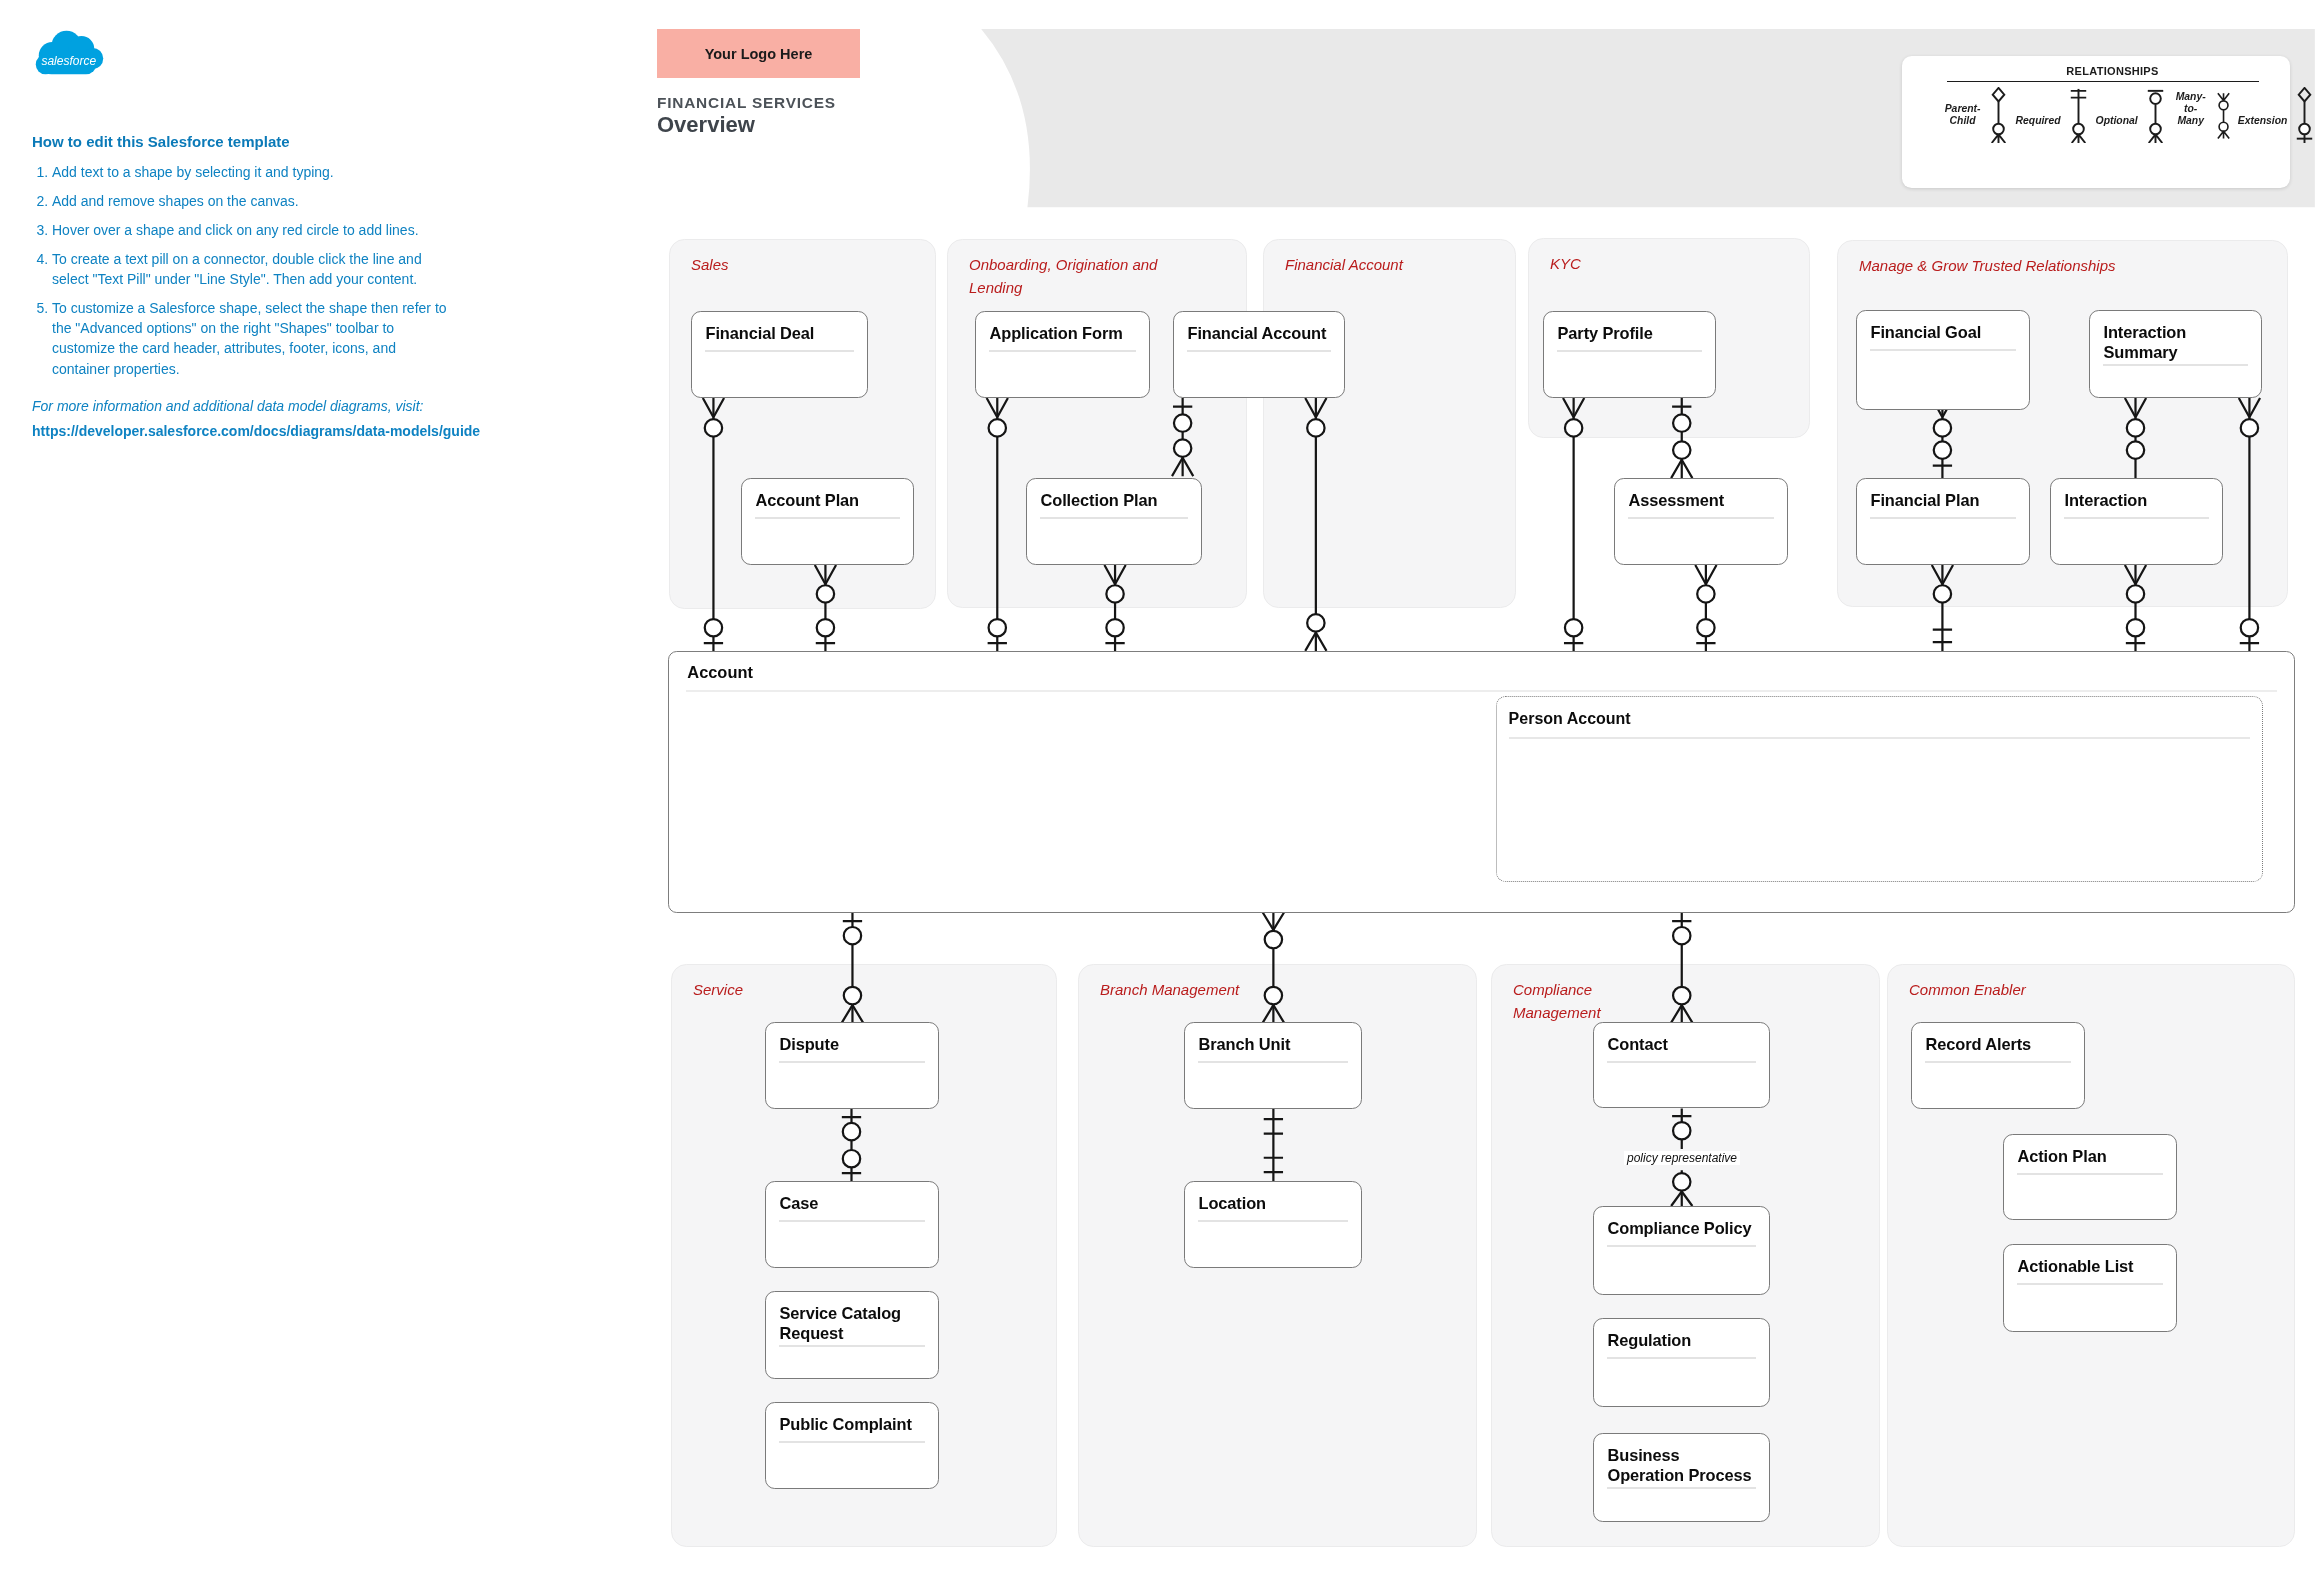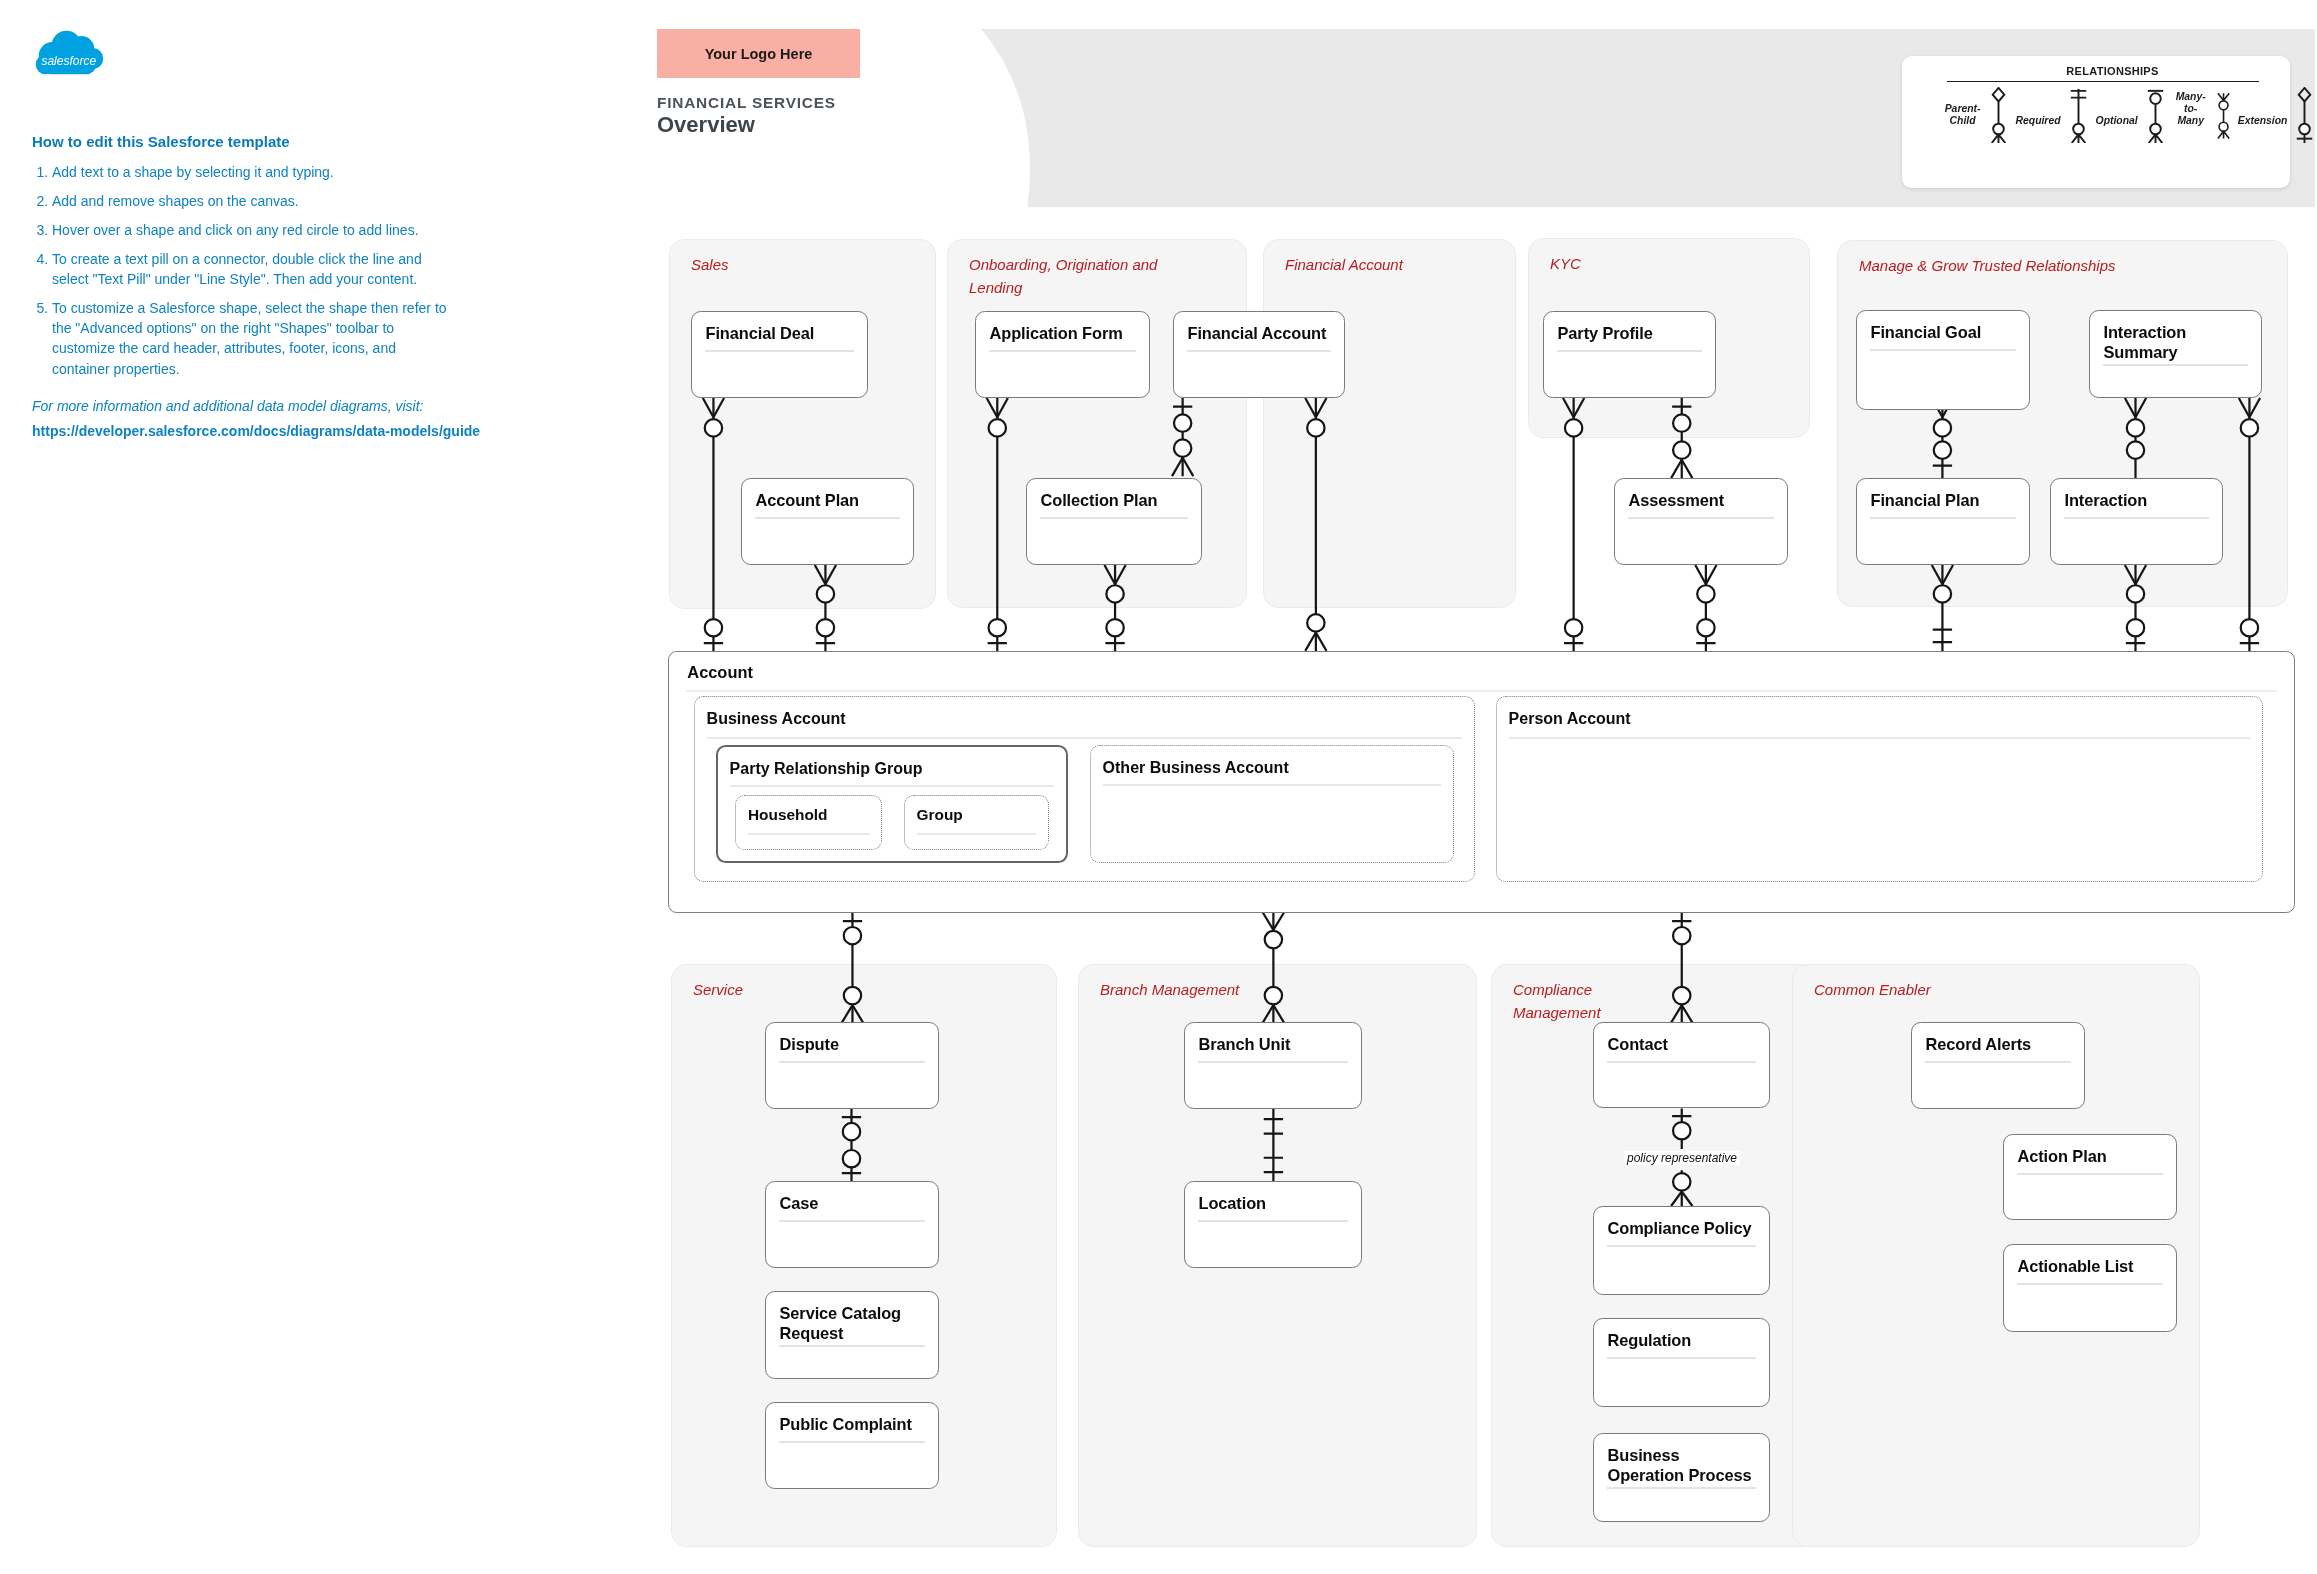--- a/index.html
+++ b/index.html
@@ -178,21 +178,21 @@
   </div>
 <div class="grp" style="left:671px;top:964px;width:384px;height:581px">
   <div class="glabel">Service</div>
   </div>
 <div class="grp" style="left:1078px;top:964px;width:397px;height:581px">
   <div class="glabel" style="max-width:145px">Branch Management</div>
   </div>
 <div class="grp" style="left:1491px;top:964px;width:387px;height:581px">
   <div class="glabel" style="max-width:145px">Compliance Management</div>
   </div>
-<div class="grp" style="left:1792px;top:964px;width:406px;height:581px">
+<div class="grp" style="left:1887px;top:964px;width:406px;height:581px">
   <div class="glabel">Common Enabler</div>
   </div>
 
 <svg id="wires" width="2317" height="1575" viewBox="0 0 2400 1631">
   <g stroke="#151515" stroke-width="2.3" fill="none">
     <path d="M739 412V674 M855 585V674 M1033 412V674 M1155 585V674 M1225 412V493 M1363 412V674
       M1630 412V674 M1742 412V495 M1767 585V674 M2012 412V495 M2012 585V674 M2212 412V495 M2330 412V674 M2212 585V674
       M883 945V1059 M1319 945V1059 M1742 945V1059 M882 1148V1223 M1319 1148V1223 M1742 1148V1190 M1742 1212V1249"></path>
     <path d="M739 432 728 412M739 432 750 412 M855 605 844 585M855 605 866 585
       M1033 432 1022 412M1033 432 1044 412 M1155 605 1144 585M1155 605 1166 585
@@ -294,40 +294,20 @@
     <div class="ediv"></div>
   </div>
 <div class="entity" style="left:2050px;top:478px;width:173px;height:87px">
   <div class="etitle">Interaction</div>
     <div class="ediv"></div>
   </div>
 
 <div class="acct">
   <div class="acct-label">Account</div>
   <div class="acct-div"></div>
-  <div class="dotted" style="left:25px;top:44px;width:781px;height:186px">
-    <div class="clabel">Business Account</div>
-    <div class="cdiv" style="top:40px"></div>
-    <div class="solidbox" style="left:21px;top:48px;width:352px;height:118px">
-      <div class="clabel">Party Relationship Group</div>
-      <div class="cdiv" style="top:38px"></div>
-      <div class="dotted" style="left:17.4px;top:48px;width:147px;height:55px">
-        <div class="clabel" style="top:9.7px;font-size:15.4px">Household</div>
-        <div class="cdiv" style="top:37px"></div>
-      </div>
-      <div class="dotted" style="left:186px;top:48px;width:145px;height:55px">
-        <div class="clabel" style="top:9.7px;font-size:15.4px">Group</div>
-        <div class="cdiv" style="top:37px"></div>
-      </div>
-    </div>
-    <div class="dotted" style="left:395px;top:48px;width:364px;height:118px">
-      <div class="clabel">Other Business Account</div>
-      <div class="cdiv" style="top:38px"></div>
-    </div>
-  </div>
   <div class="dotted" style="left:827px;top:44px;width:767px;height:186px">
     <div class="clabel">Person Account</div>
     <div class="cdiv" style="top:40px"></div>
   </div>
 </div>
 
 <div class="entity" style="left:765px;top:1022px;width:174px;height:87px">
   <div class="etitle">Dispute</div>
     <div class="ediv"></div>
   </div>

